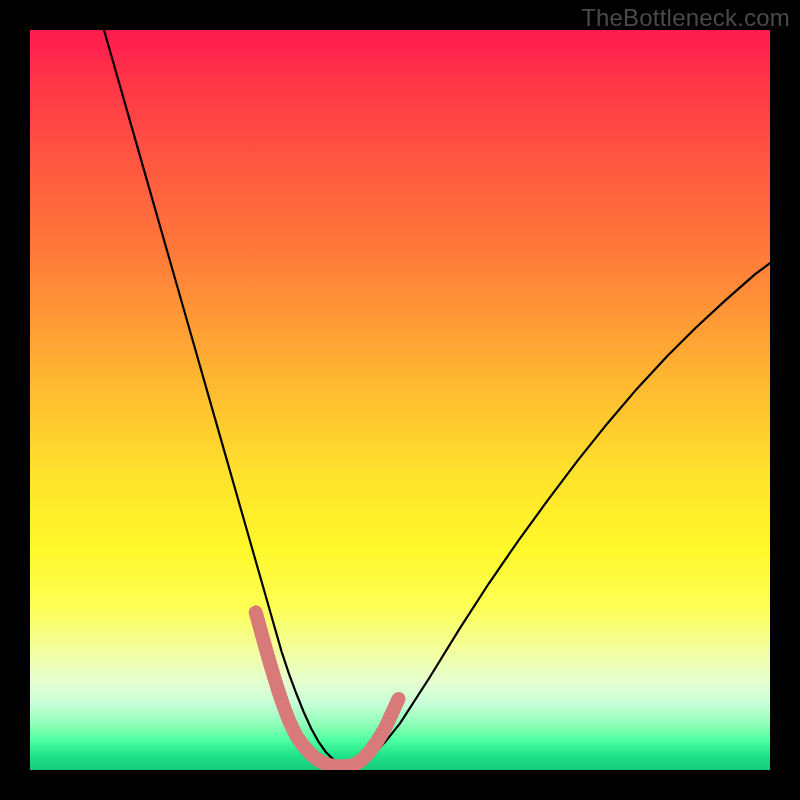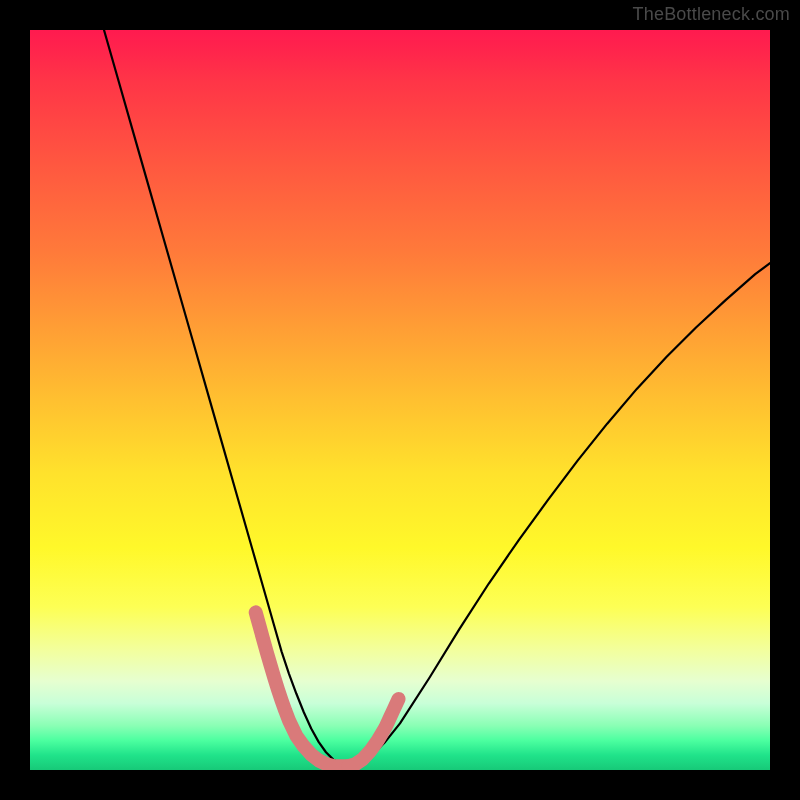--- a/index.html
+++ b/index.html
@@ -46,21 +46,21 @@
       #4cffa0 96%,
       #20e38a 98%,
       #17c978 100%
     );
   }
   .watermark {
     position: absolute;
     top: 4px;
     right: 10px;
     color: #4a4a4a;
-    font-size: 18px;
+    font-size: 24px;
     font-weight: 500;
     letter-spacing: 0.2px;
     user-select: none;
   }
   svg.curve {
     position: absolute;
     left: 0; top: 0;
     width: 740px;
     height: 740px;
   }

